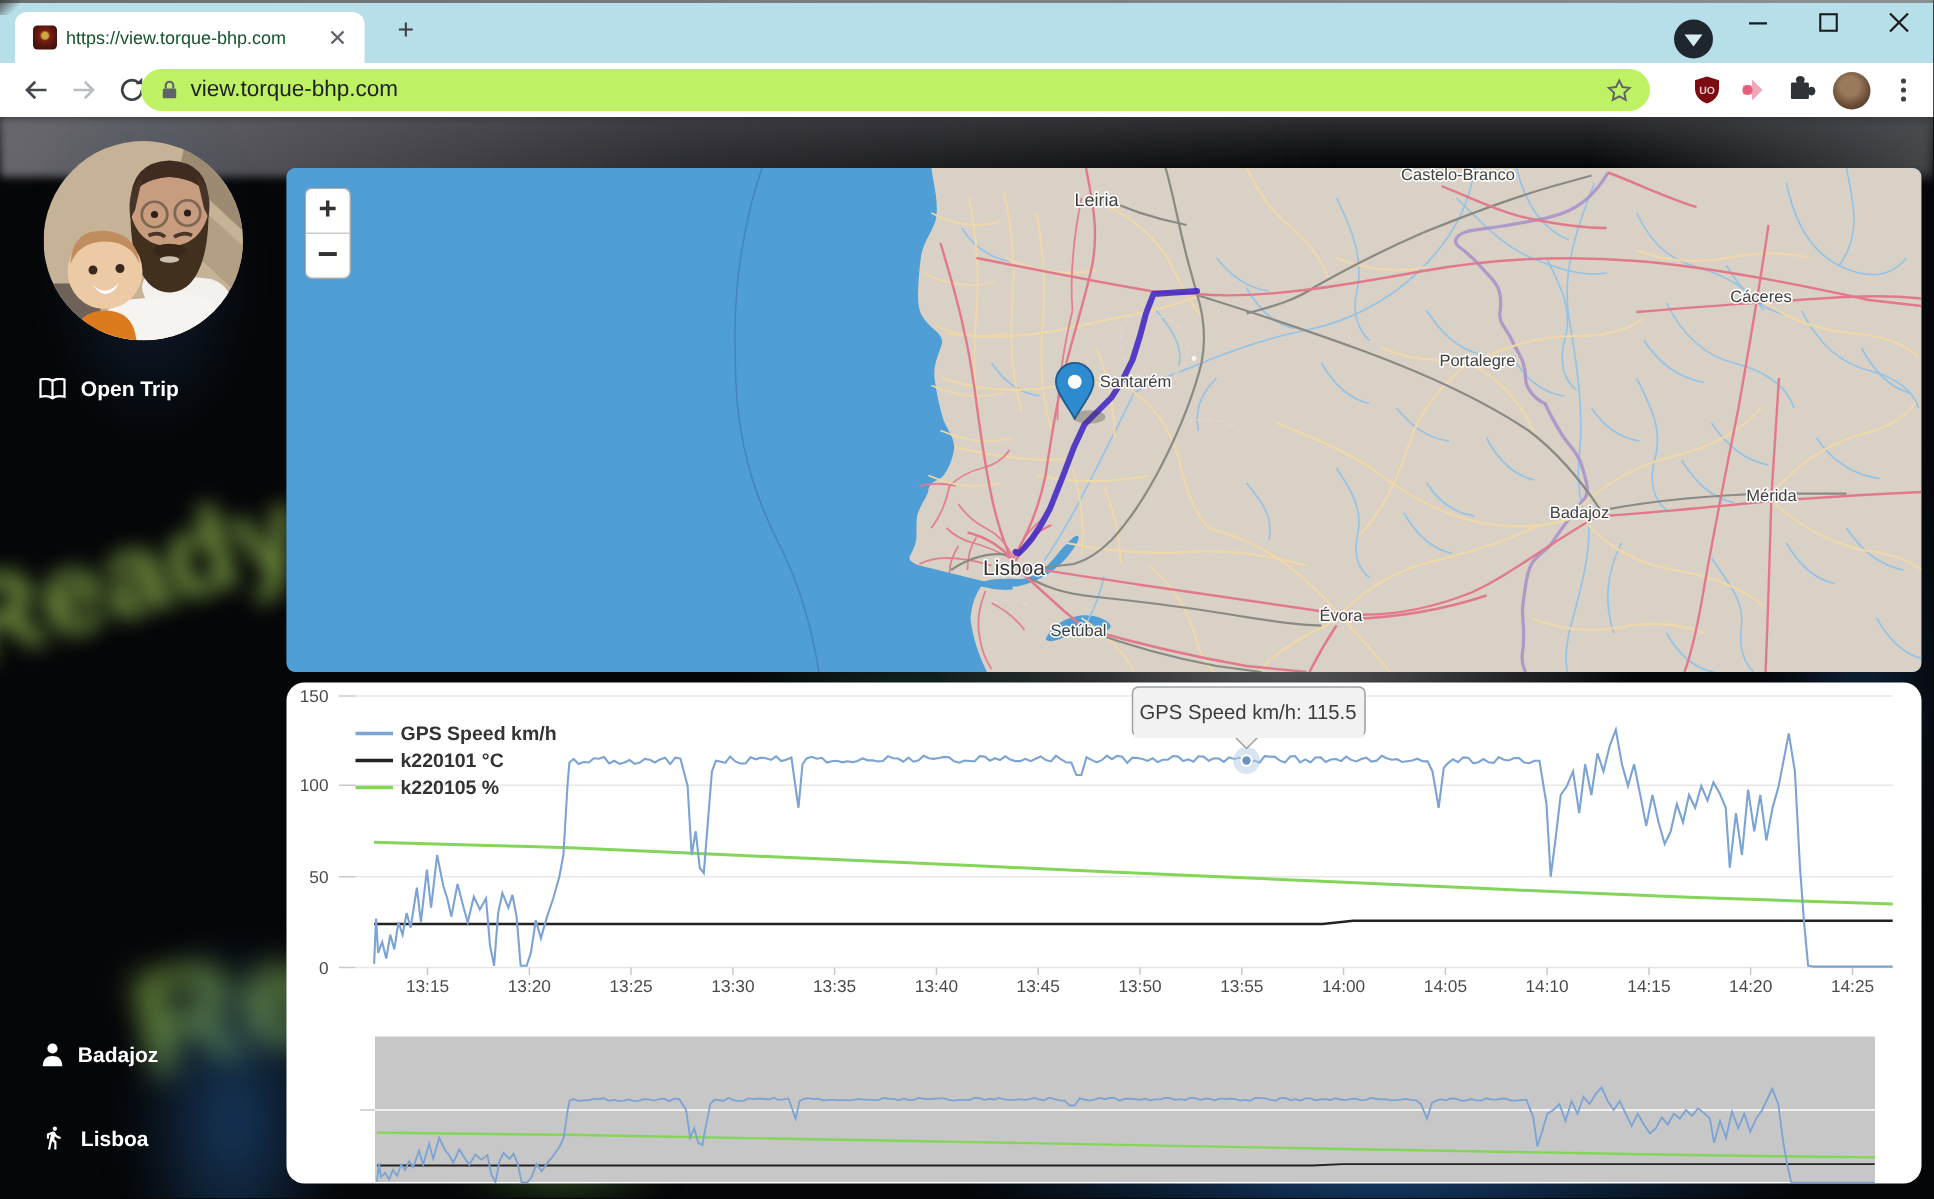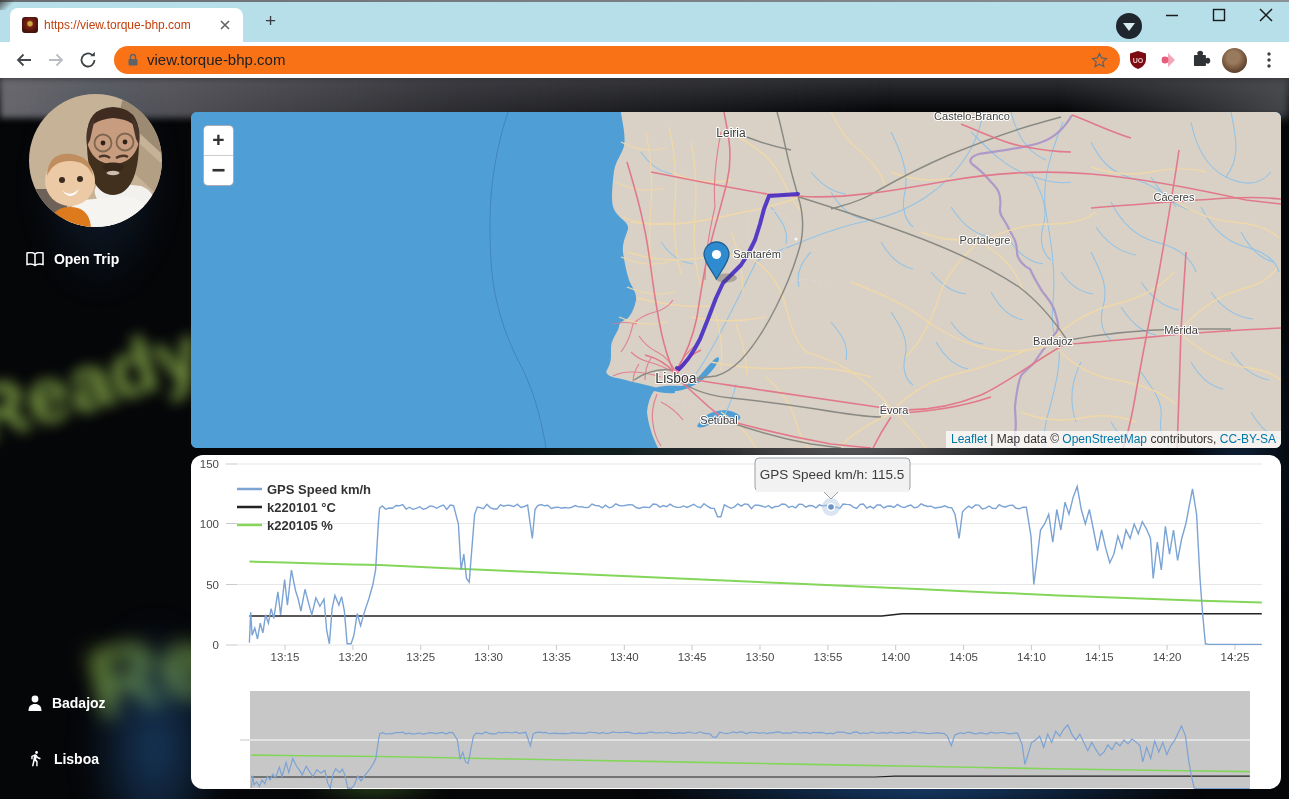--- a/index.html
+++ b/index.html
@@ -1,28 +1,28 @@
 <!DOCTYPE html>
 <html><head><meta charset="utf-8"><style>
 *{margin:0;padding:0;box-sizing:border-box}
 html,body{width:1289px;height:799px;overflow:hidden}
 body{font-family:"Liberation Sans",sans-serif;background:#06070a;position:relative}
 .titlebar{position:absolute;left:0;top:0;width:1289px;height:42px;background:#b7dfe9}
 .titlebar:before{content:"";position:absolute;left:0;top:0;width:100%;height:2px;background:linear-gradient(to right,#6a6f73,#8a9094)}
 .corner-smudge{position:absolute;left:0;top:0;width:14px;height:10px;background:linear-gradient(135deg,rgba(60,60,60,.85),rgba(60,60,60,0) 70%)}
 .tab{position:absolute;left:10px;top:8px;width:233px;height:34px;background:#fff;border-radius:8px 8px 0 0}
 .tab .fav{position:absolute;left:12px;top:9px;width:16px;height:16px;border-radius:3px;background:radial-gradient(circle at 50% 42%,#caa93d 0 17%,#7a1f14 28%,#55150e 58%,#2e1208 100%)}
-.tab .ttl{position:absolute;left:34px;top:0;height:34px;line-height:34px;font-size:12px;color:#c2410c;white-space:nowrap}
+.tab .ttl{position:absolute;left:34px;top:0;height:34px;line-height:34px;font-size:12px;color:#14532d;white-space:nowrap}
 .tab .cls{position:absolute;right:10px;top:9px;width:16px;height:16px;color:#5f6368;font-size:15px;line-height:16px;text-align:center}
 .newtab{position:absolute;left:262px;top:13px;width:17px;height:17px;color:#3a3d40;font-size:19px;line-height:16px;text-align:center;font-weight:400}
 .dlbtn{position:absolute;left:1116px;top:13px;width:26px;height:26px;border-radius:50%;background:#20262e}
 .dlbtn:after{content:"";position:absolute;left:7px;top:10px;border-left:6px solid transparent;border-right:6px solid transparent;border-top:8px solid #d6ecf2}
 svg.winctl{position:absolute;top:3px}
 .toolbar{position:absolute;left:0;top:42px;width:1289px;height:36px;background:#fff}
-.omni{position:absolute;left:114px;top:4px;width:1006px;height:28px;border-radius:14px;background:#f97316}
+.omni{position:absolute;left:94px;top:4px;width:1006px;height:28px;border-radius:14px;background:#bef264}
 .omni .url{position:absolute;left:33px;top:0;height:28px;line-height:27px;font-size:15px;color:#202124}
 .content{position:absolute;left:0;top:78px;width:1289px;height:721px;background:#050608;overflow:hidden}
 .bg1{position:absolute;left:0;top:0;width:920px;height:40px;background:linear-gradient(to right,rgba(108,108,114,.95),rgba(70,70,76,.6) 50%,rgba(20,20,22,0) 97%);filter:blur(3px)}
 .bgtop{position:absolute;left:0;top:0;width:1289px;height:34px;background:linear-gradient(to bottom,rgba(96,96,102,.45),rgba(20,20,22,0))}
 .bg1b{position:absolute;left:1060px;top:0;width:229px;height:40px;background:linear-gradient(to left,rgba(84,86,90,.8),rgba(30,30,34,0));filter:blur(4px)}
 .bgready1{position:absolute;left:-34px;top:248px;width:320px;color:#80a246;font-size:78px;font-weight:bold;transform:rotate(-17deg);filter:blur(7px);opacity:.95}
 .bgready2{position:absolute;left:86px;top:512px;width:350px;color:#7aa042;font-size:96px;font-weight:bold;transform:rotate(-14deg);filter:blur(10px);opacity:1}
 .bgblue1{position:absolute;left:85px;top:540px;width:140px;height:260px;background:radial-gradient(ellipse at center,rgba(36,90,150,.6),rgba(10,30,60,0) 70%);filter:blur(14px)}
 .bgblue2{position:absolute;left:640px;top:680px;width:560px;height:60px;background:radial-gradient(ellipse at center,rgba(30,85,150,.75),rgba(10,30,60,0) 72%);filter:blur(8px)}
 .bgblue3{position:absolute;left:1180px;top:180px;width:120px;height:380px;background:radial-gradient(ellipse at center,rgba(25,60,105,.5),rgba(10,30,60,0) 70%);filter:blur(12px)}
@@ -321,21 +321,20 @@
   <g transform="translate(513,130)">
    <ellipse cx="22" cy="36" rx="11" ry="4.5" fill="rgba(60,60,60,0.3)"></ellipse>
    <path d="M12.5,37 C6,26 0,19 0,12.5 C0,5.5 5.5,0 12.5,0 C19.5,0 25,5.5 25,12.5 C25,19 19,26 12.5,37 Z" fill="#2f8bd0" stroke="#1e5e90" stroke-width="1.3"></path>
    <circle cx="12.5" cy="12.5" r="4.6" fill="#fff"></circle>
   </g>
  </svg>
  <div class="zoomctl">
         <div class="zp">+</div>
         <div class="zm">−</div>
       </div>
- <div class="attrib"><a>Leaflet</a> | Map data © <a>OpenStreetMap</a> contributors, <a>CC-BY-SA</a></div>
  </div>
 
  <div class="chartcard"><svg width="1090" height="334" viewBox="0 0 1090 334">
   <g stroke="#e7e7e7" stroke-width="1">
    <line x1="46" y1="9" x2="1071" y2="9"></line>
    <line x1="46" y1="68.5" x2="1071" y2="68.5"></line>
    <line x1="46" y1="129.5" x2="1071" y2="129.5"></line>
    <line x1="46" y1="190" x2="1071" y2="190"></line>
   </g>
   <g stroke="#c9c9c9" stroke-width="1">

